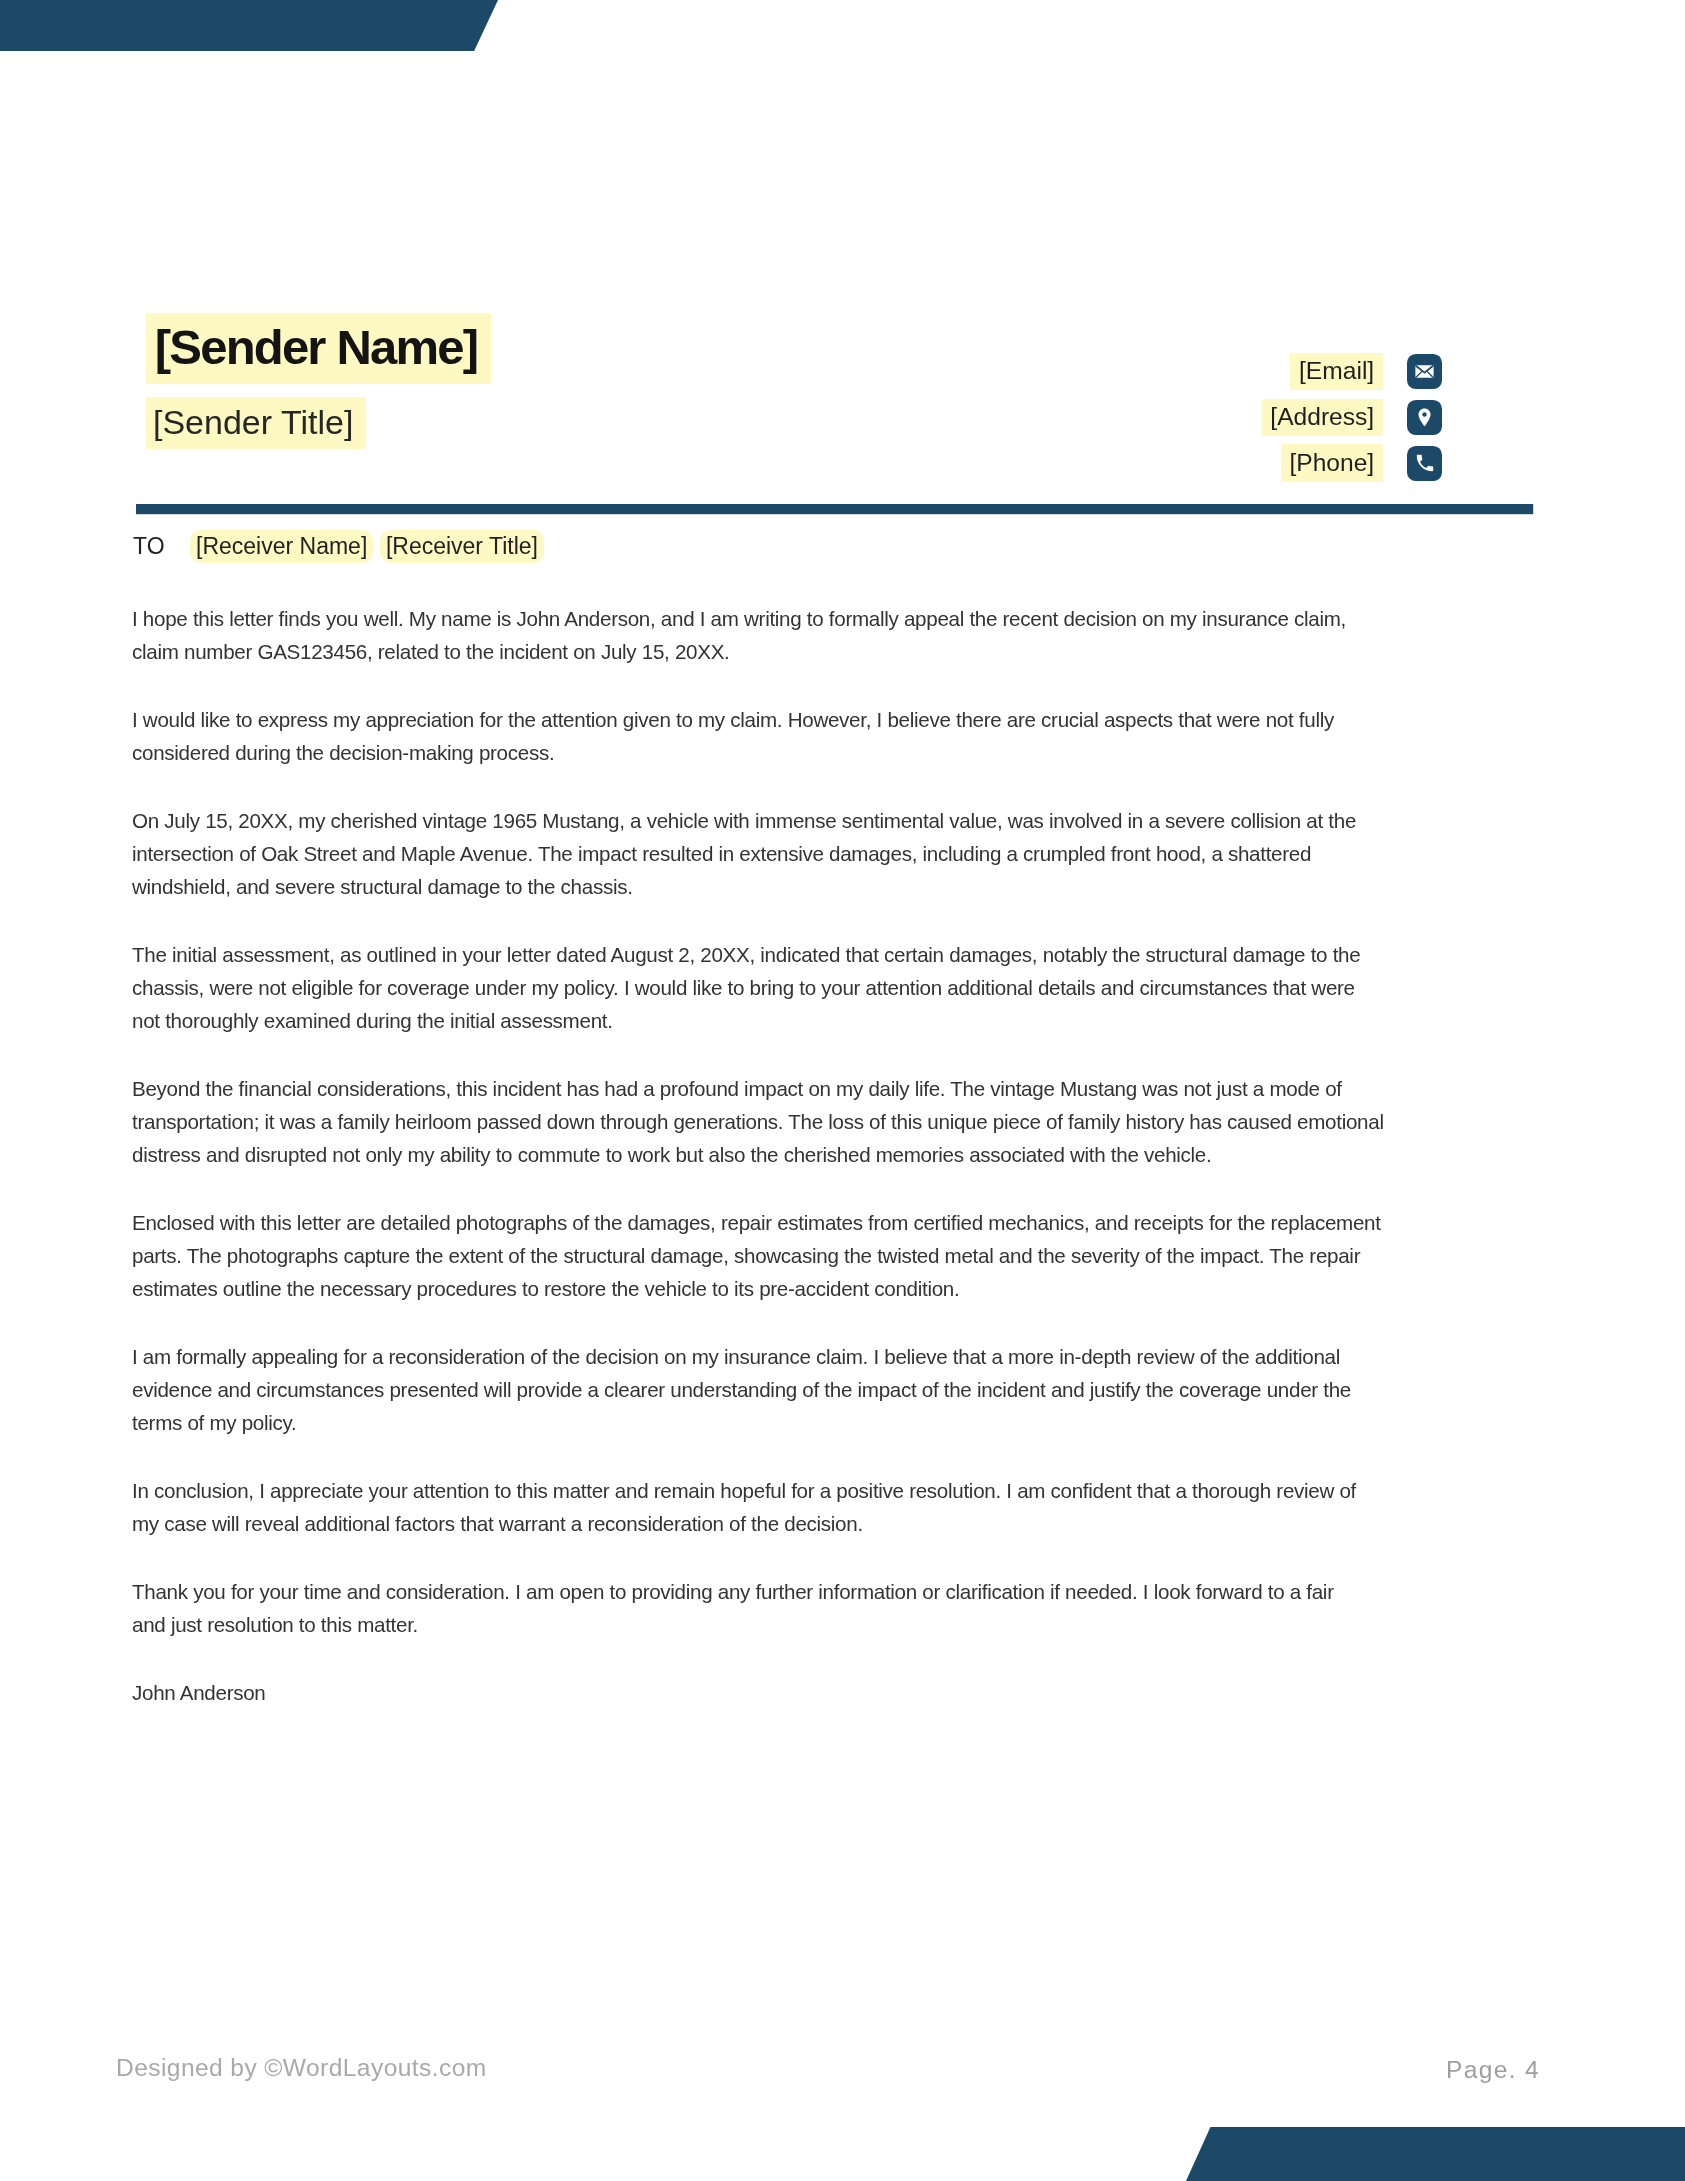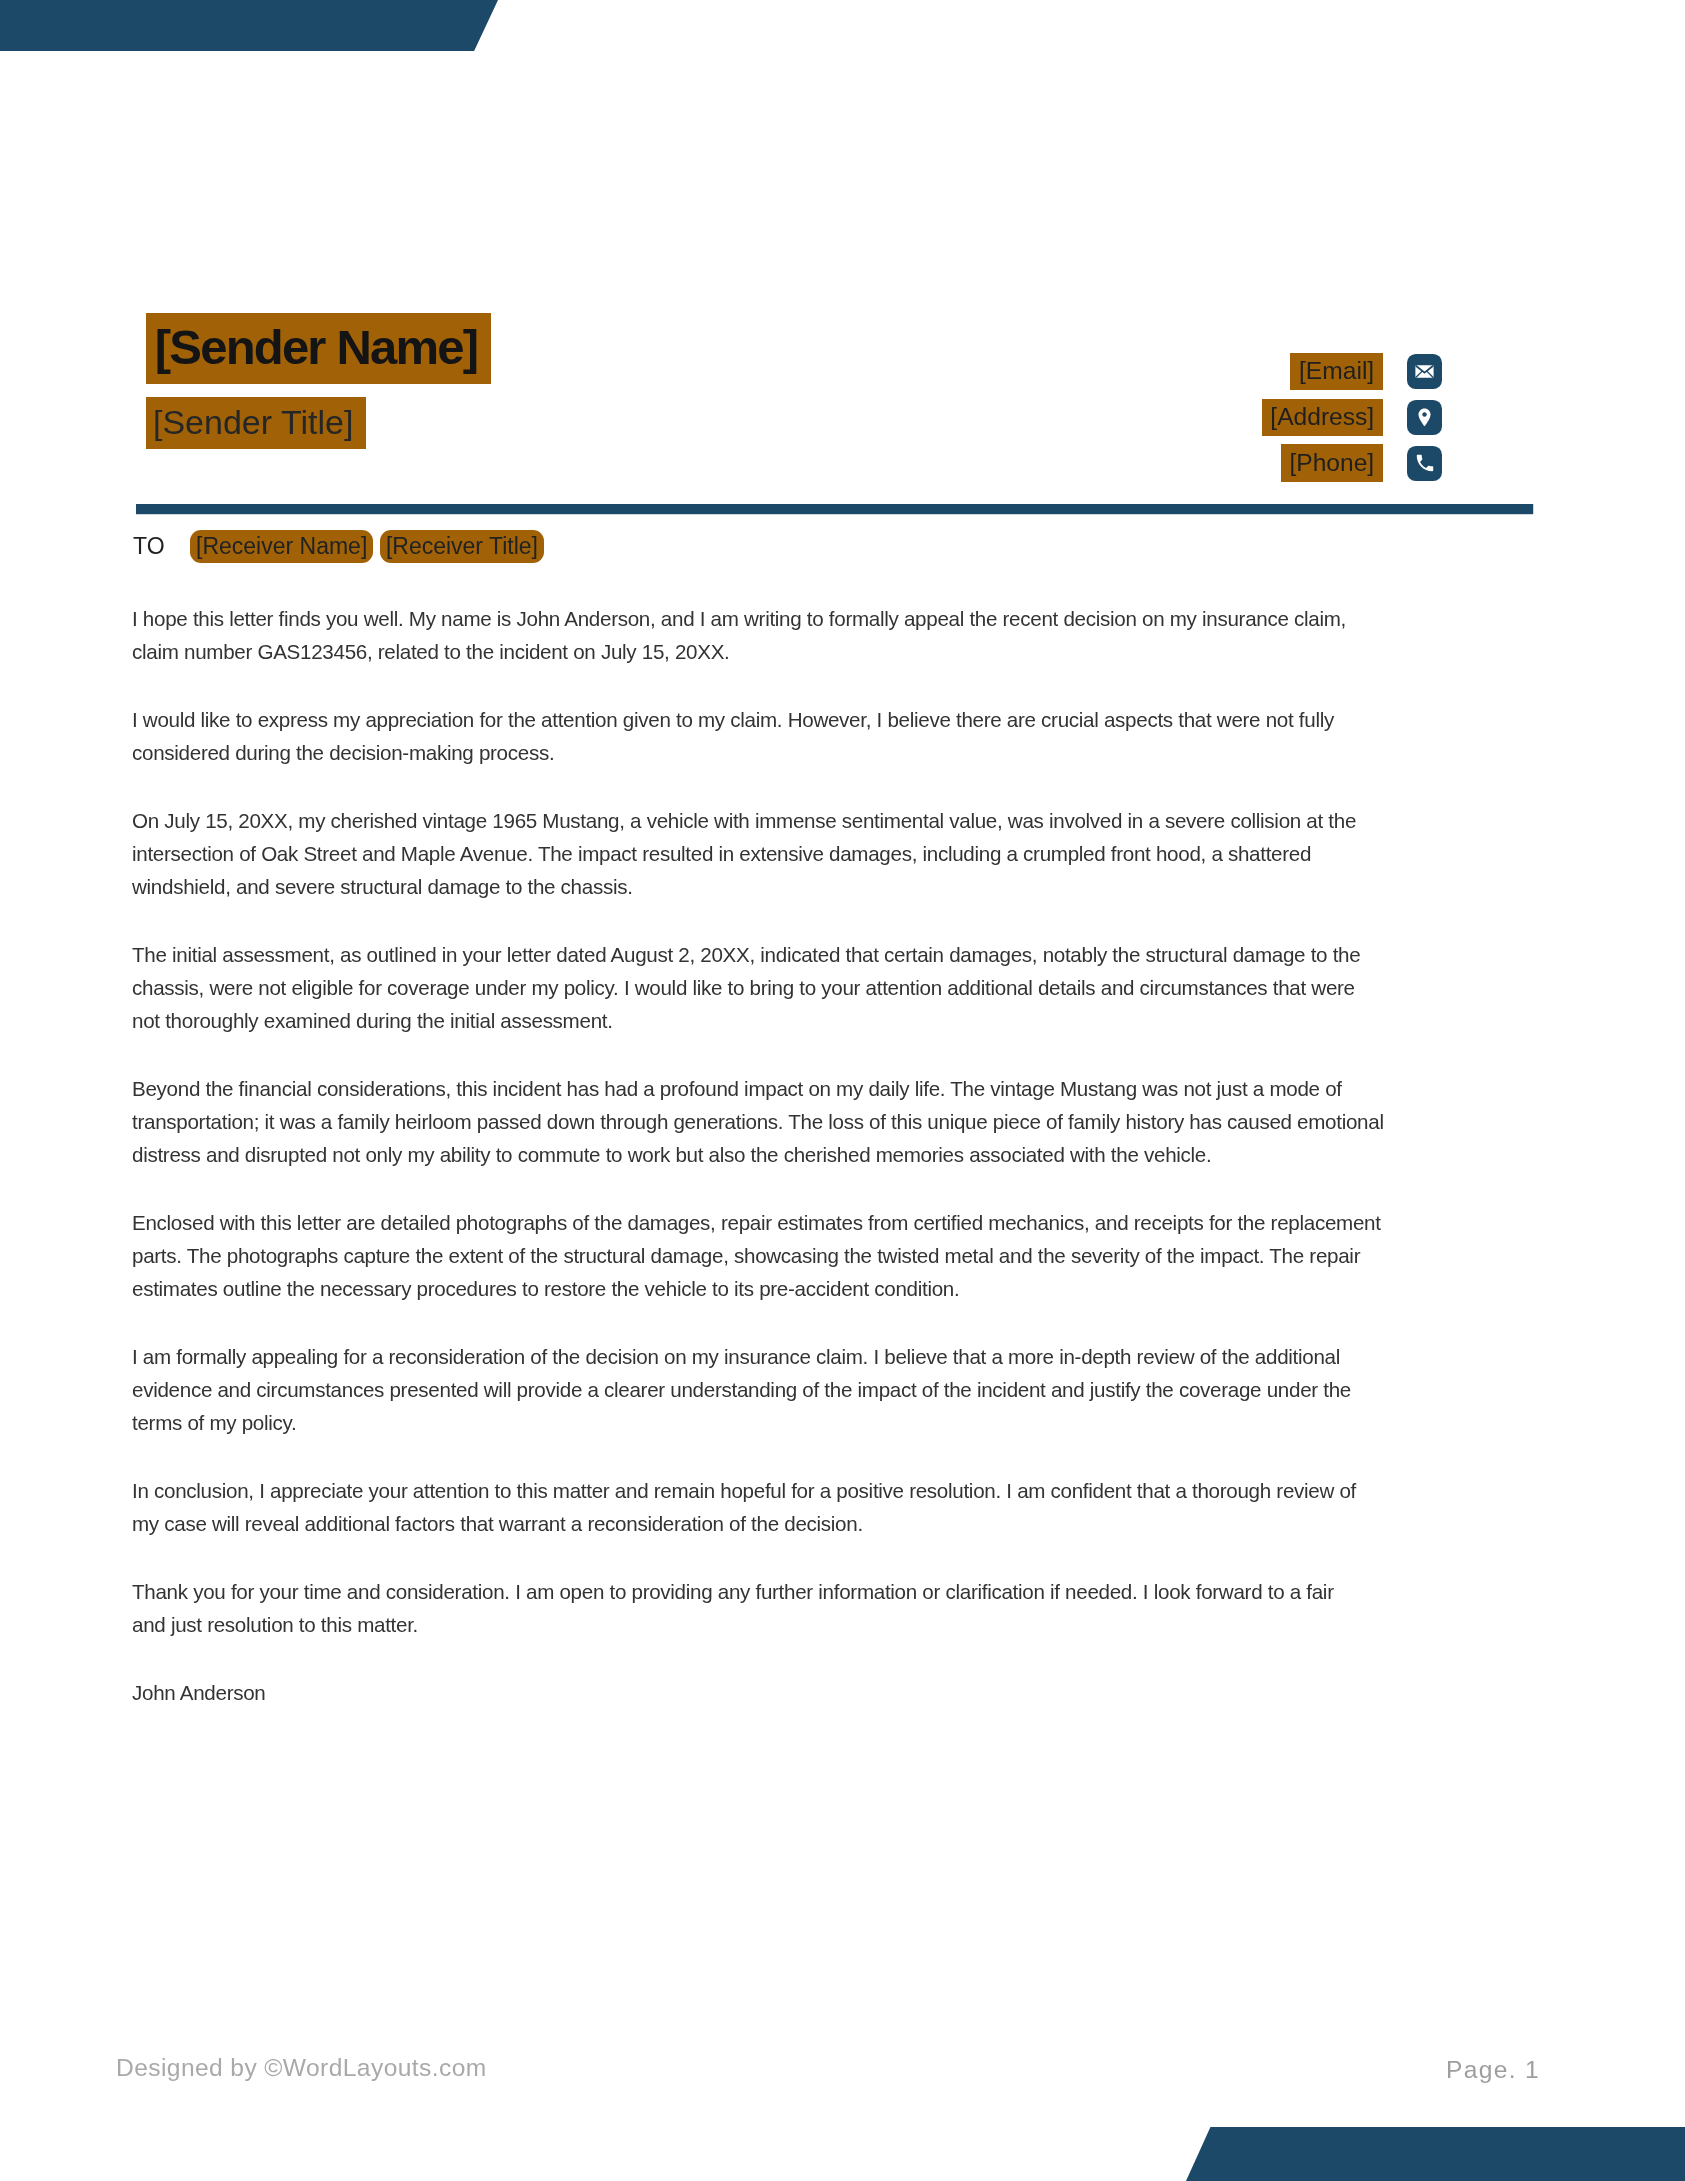--- a/index.html
+++ b/index.html
@@ -14,21 +14,21 @@
   .corner-top{
     position:absolute;left:0;top:0;width:498px;height:51px;
     background:#1B4967;
     clip-path:polygon(0 0,100% 0,95.2% 100%,0 100%);
   }
   .corner-bottom{
     position:absolute;right:0;bottom:0;width:499px;height:54px;
     background:#1B4967;
     clip-path:polygon(4.9% 0,100% 0,100% 100%,0 100%);
   }
-  .hl{background:#a16207;}
+  .hl{background:#fef9c3;}
   
   .sender-name{
     position:absolute;left:146px;top:313px;
     margin:0;
     display:inline-block;
     font-size:49px;font-weight:bold;letter-spacing:-1.8px;
     color:#141414;line-height:1.2;
     padding:5.3px 14px 7px 8.8px;
   }
   .sender-title{
@@ -157,16 +157,16 @@
 evidence and circumstances presented will provide a clearer understanding of the impact of the incident and justify the coverage under the
 terms of my policy.</p>
     <p>In conclusion, I appreciate your attention to this matter and remain hopeful for a positive resolution. I am confident that a thorough review of
 my case will reveal additional factors that warrant a reconsideration of the decision.</p>
     <p>Thank you for your time and consideration. I am open to providing any further information or clarification if needed. I look forward to a fair
 and just resolution to this matter.</p>
     <p>John Anderson</p>
   </main>
 
   <span class="footer-credit">Designed by ©WordLayouts.com</span>
-  <span class="footer-page">Page. 1</span>
+  <span class="footer-page">Page. 4</span>
 
 </div>
 
 
 </body></html>

